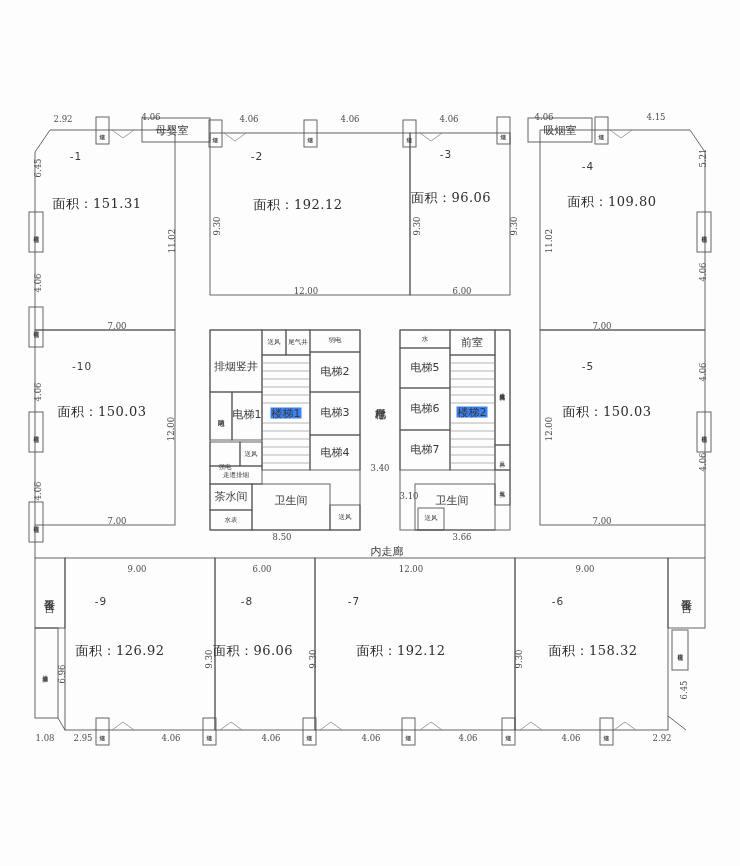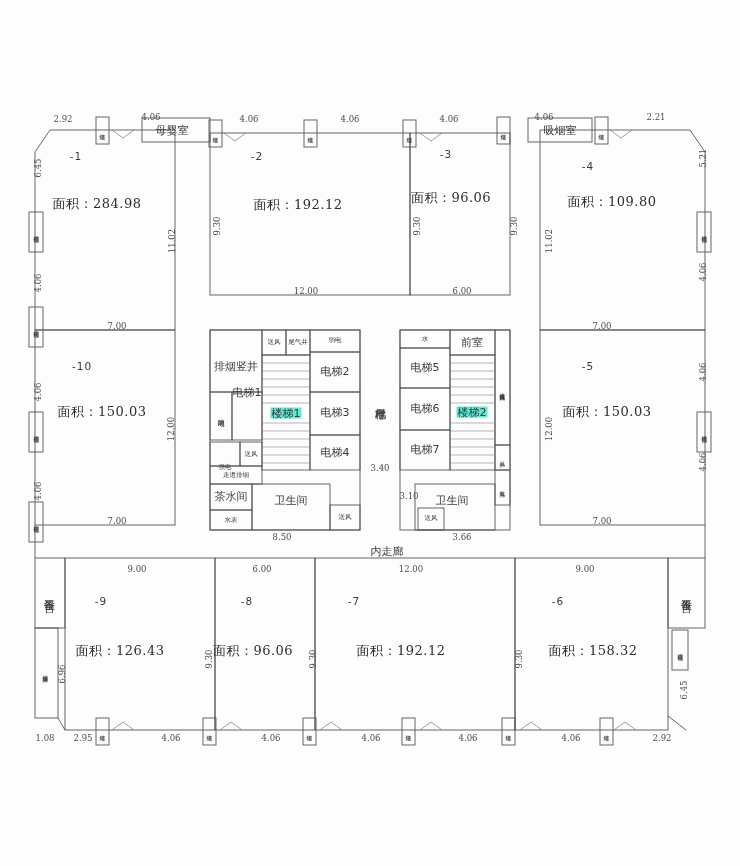--- a/index.html
+++ b/index.html
@@ -10,21 +10,21 @@
   .walls{position:absolute;left:0;top:0}
   .lbl{position:absolute;transform:translate(-50%,-50%);white-space:nowrap;line-height:1;color:#3d3d3d}
   .dim{font-family:"DejaVu Serif",serif;font-size:8.5px;color:#4b4b4b}
   .v{transform:translate(-50%,-50%) rotate(-90deg)}
   .cjk{font-size:11px;color:#3a3a3a}
   .sm{font-size:6.5px}
   .xs{font-size:5.5px}
   .vs{writing-mode:vertical-rl;text-orientation:upright;letter-spacing:0.5px}
   .room-no{font-size:10.5px;letter-spacing:1px;color:#3a3a3a}
   .area{font-size:13px;color:#2d2d2d;font-family:"DejaVu Serif",serif;letter-spacing:0.5px}
-  .bg{background:#5eead4;padding:0 1px}
+  .bg{background:#3b82f6;padding:0 1px}
 </style>
 </head>
 <body>
 
 <div class="plan">
 
   <svg class="walls" width="740" height="866" viewBox="0 0 740 866">
 
     <g stroke="#555" stroke-width="0.9" fill="none">
       <polygon points="35,152 50,130 175,130 175,330 35,330"></polygon>
@@ -114,21 +114,21 @@
       <path d="M112,730 123,722 134,730 M220,730 231,722 242,730 M320,730 331,722 342,730 M420,730 431,722 442,730 M520,730 531,722 542,730 M614,730 625,722 636,730"></path>
     </g>
   </svg>
 
   <div class="lbl dim" style="left:63px;top:119px">2.92</div>
   <div class="lbl dim" style="left:151px;top:117px">4.06</div>
   <div class="lbl dim" style="left:249px;top:119px">4.06</div>
   <div class="lbl dim" style="left:350px;top:119px">4.06</div>
   <div class="lbl dim" style="left:449px;top:119px">4.06</div>
   <div class="lbl dim" style="left:544px;top:117px">4.06</div>
-  <div class="lbl dim" style="left:656px;top:117px">2.21</div>
+  <div class="lbl dim" style="left:656px;top:117px">4.15</div>
   <div class="lbl cjk" style="left:172px;top:130px">母婴室</div>
   <div class="lbl cjk" style="left:560px;top:130px">吸烟室</div>
 
   <div class="lbl cjk xs vs" style="left:102px;top:130px">烟道</div>
   <div class="lbl cjk xs vs" style="left:215px;top:133px">烟道</div>
   <div class="lbl cjk xs vs" style="left:310px;top:133px">烟道</div>
   <div class="lbl cjk xs vs" style="left:409px;top:133px">烟道</div>
   <div class="lbl cjk xs vs" style="left:503px;top:130px">烟道</div>
   <div class="lbl cjk xs vs" style="left:601px;top:130px">烟道</div>
 
@@ -148,33 +148,33 @@
   <div class="lbl dim v" style="left:703px;top:272px">4.06</div>
   <div class="lbl dim v" style="left:703px;top:372px">4.06</div>
   <div class="lbl dim v" style="left:703px;top:462px">4.06</div>
   <div class="lbl dim v" style="left:684px;top:690px">6.45</div>
   <div class="lbl cjk xs vs" style="left:704px;top:232px">空调机位</div>
   <div class="lbl cjk xs vs" style="left:704px;top:432px">空调机位</div>
   <div class="lbl cjk vs" style="left:686px;top:592px">设备平台</div>
   <div class="lbl cjk xs vs" style="left:680px;top:650px">空调机位</div>
 
   <div class="lbl room-no" style="left:76px;top:156px">-1</div>
-  <div class="lbl area" style="left:97px;top:203px">面积：284.98</div>
+  <div class="lbl area" style="left:97px;top:203px">面积：151.31</div>
   <div class="lbl room-no" style="left:257px;top:156px">-2</div>
   <div class="lbl area" style="left:298px;top:204px">面积：192.12</div>
   <div class="lbl room-no" style="left:446px;top:154px">-3</div>
   <div class="lbl area" style="left:451px;top:197px">面积：96.06</div>
   <div class="lbl room-no" style="left:588px;top:166px">-4</div>
   <div class="lbl area" style="left:612px;top:201px">面积：109.80</div>
   <div class="lbl room-no" style="left:82px;top:366px">-10</div>
   <div class="lbl area" style="left:102px;top:411px">面积：150.03</div>
   <div class="lbl room-no" style="left:588px;top:366px">-5</div>
   <div class="lbl area" style="left:607px;top:411px">面积：150.03</div>
   <div class="lbl room-no" style="left:101px;top:601px">-9</div>
-  <div class="lbl area" style="left:120px;top:650px">面积：126.43</div>
+  <div class="lbl area" style="left:120px;top:650px">面积：126.92</div>
   <div class="lbl room-no" style="left:247px;top:601px">-8</div>
   <div class="lbl area" style="left:253px;top:650px">面积：96.06</div>
   <div class="lbl room-no" style="left:354px;top:601px">-7</div>
   <div class="lbl area" style="left:401px;top:650px">面积：192.12</div>
   <div class="lbl room-no" style="left:558px;top:601px">-6</div>
   <div class="lbl area" style="left:593px;top:650px">面积：158.32</div>
 
   <div class="lbl dim v" style="left:172px;top:241px">11.02</div>
   <div class="lbl dim v" style="left:217px;top:226px">9.30</div>
   <div class="lbl dim" style="left:306px;top:291px">12.00</div>
@@ -199,21 +199,21 @@
   <div class="lbl dim" style="left:380px;top:468px">3.40</div>
   <div class="lbl dim" style="left:462px;top:537px">3.66</div>
   <div class="lbl dim" style="left:409px;top:496px">3.10</div>
 
   <div class="lbl cjk" style="left:236px;top:366px">排烟竖井</div>
   <div class="lbl cjk sm" style="left:274px;top:342px">送风</div>
   <div class="lbl cjk sm" style="left:298px;top:342px">尾气井</div>
   <div class="lbl cjk sm" style="left:335px;top:340px">弱电</div>
   <div class="lbl cjk" style="left:335px;top:371px">电梯2</div>
   <div class="lbl cjk sm vs" style="left:221px;top:414px">消防电</div>
-  <div class="lbl cjk" style="left:247px;top:392px">电梯1</div>
+  <div class="lbl cjk" style="left:247px;top:414px">电梯1</div>
   <div class="lbl cjk bg" style="left:286px;top:413px">楼梯1</div>
   <div class="lbl cjk" style="left:335px;top:412px">电梯3</div>
   <div class="lbl cjk sm" style="left:225px;top:467px">强电</div>
   <div class="lbl cjk sm" style="left:251px;top:454px">送风</div>
   <div class="lbl cjk" style="left:335px;top:452px">电梯4</div>
   <div class="lbl cjk sm" style="left:236px;top:475px">走道排烟</div>
   <div class="lbl cjk" style="left:231px;top:496px">茶水间</div>
   <div class="lbl cjk" style="left:291px;top:500px">卫生间</div>
   <div class="lbl cjk sm" style="left:231px;top:520px">水表</div>
   <div class="lbl cjk sm" style="left:345px;top:517px">送风</div>

